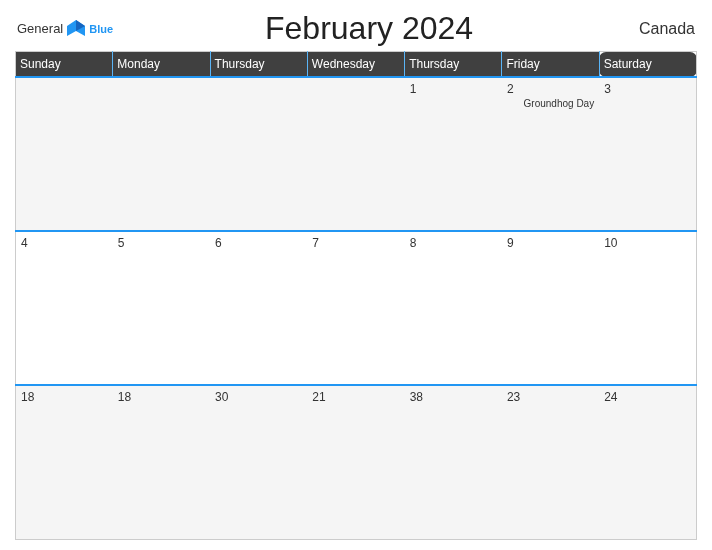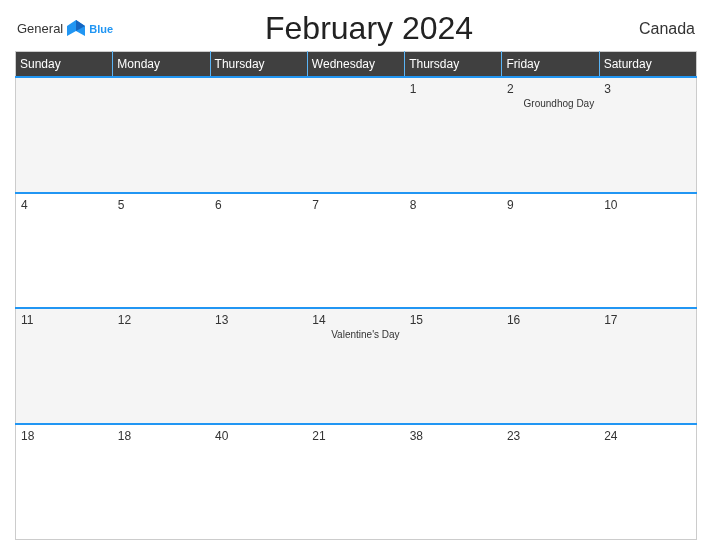--- a/index.html
+++ b/index.html
@@ -69,20 +69,21 @@
     .calendar thead th {
       color: #fff;
       font-size: 12px;
       font-weight: normal;
       padding: 5px 4px;
       text-align: left;
       border-right: 1px solid #5ab5f7;
     }
     .calendar thead th:last-child {
       border-right: none;
+      border-radius: 7px;
     }
     .calendar tbody tr {
       border-top: 2px solid #2196f3;
     }
     .calendar tbody td {
       vertical-align: top;
       padding: 4px 5px;
       font-size: 12px;
       color: #333;
       height: 78px;
@@ -171,51 +172,27 @@
           </td>
           <td>
             <span class="day-number">9</span>
           </td>
           <td>
             <span class="day-number">10</span>
           </td>
         </tr>
         <tr>
           <td>
-            <span class="day-number">11</span>
-          </td>
-          <td>
-            <span class="day-number">12</span>
-          </td>
-          <td>
-            <span class="day-number">13</span>
-          </td>
-          <td>
-            <span class="day-number">14</span>
-            <span class="holiday-name">Valentine's Day</span>
-          </td>
-          <td>
-            <span class="day-number">15</span>
-          </td>
-          <td>
-            <span class="day-number">16</span>
-          </td>
-          <td>
-            <span class="day-number">17</span>
-          </td>
-        </tr>
-        <tr>
-          <td>
             <span class="day-number">18</span>
           </td>
           <td>
             <span class="day-number">18</span>
           </td>
           <td>
-            <span class="day-number">40</span>
+            <span class="day-number">30</span>
           </td>
           <td>
             <span class="day-number">21</span>
           </td>
           <td>
             <span class="day-number">38</span>
           </td>
           <td>
             <span class="day-number">23</span>
           </td>

